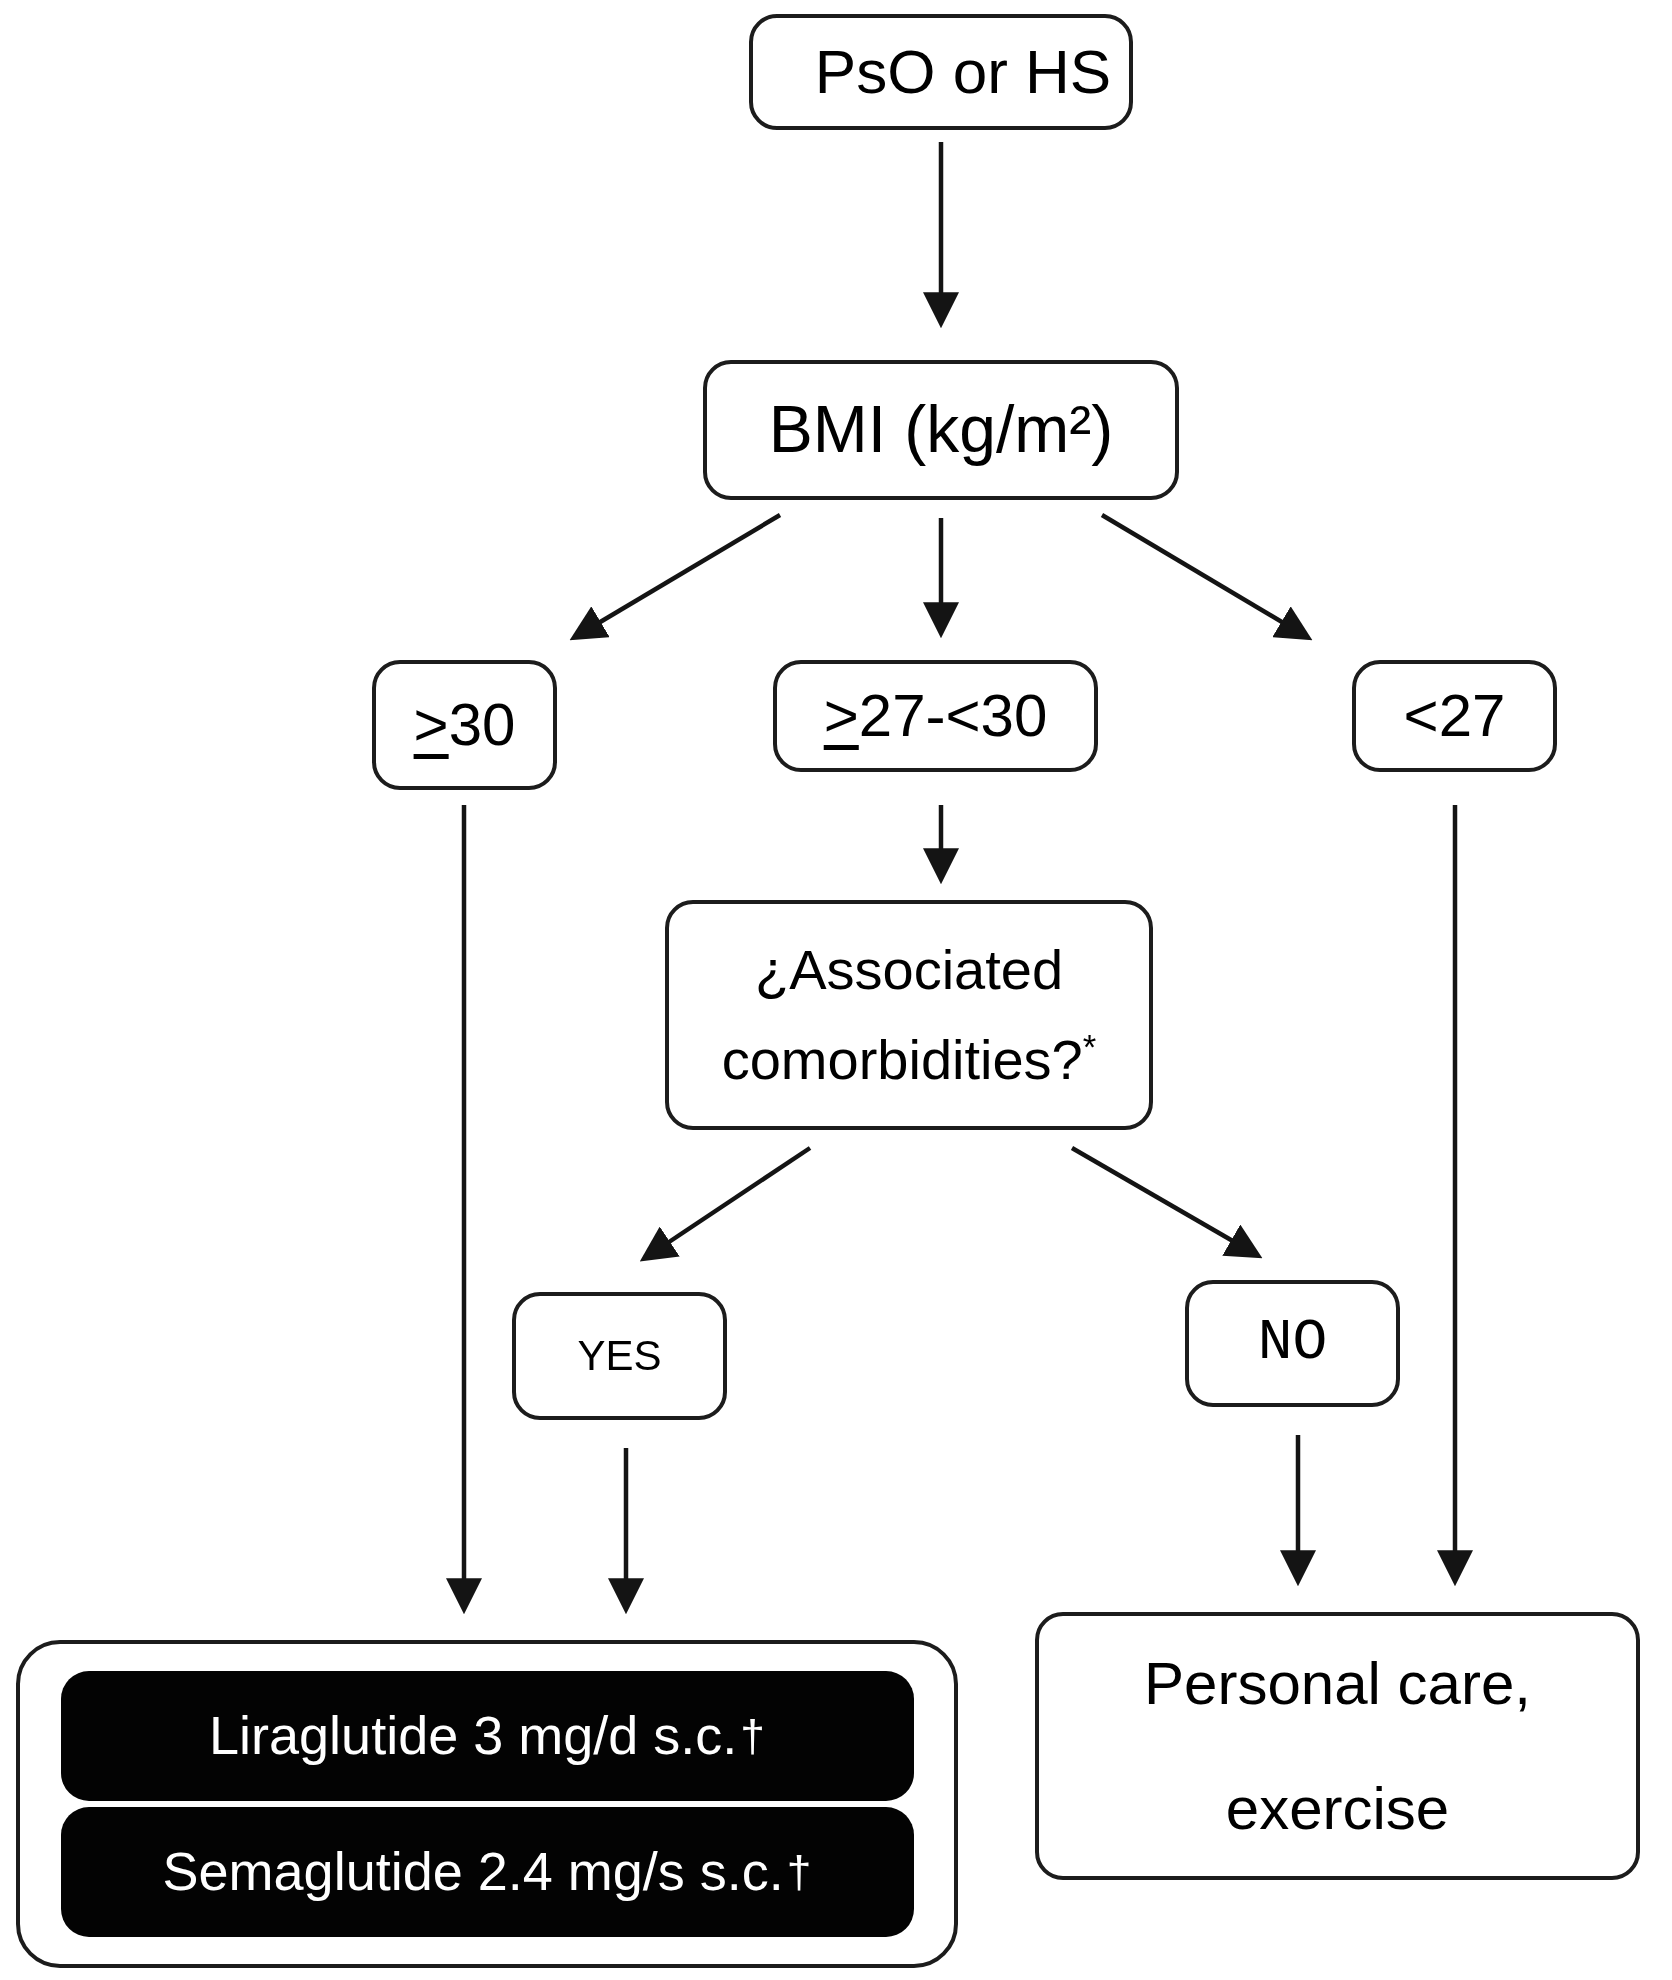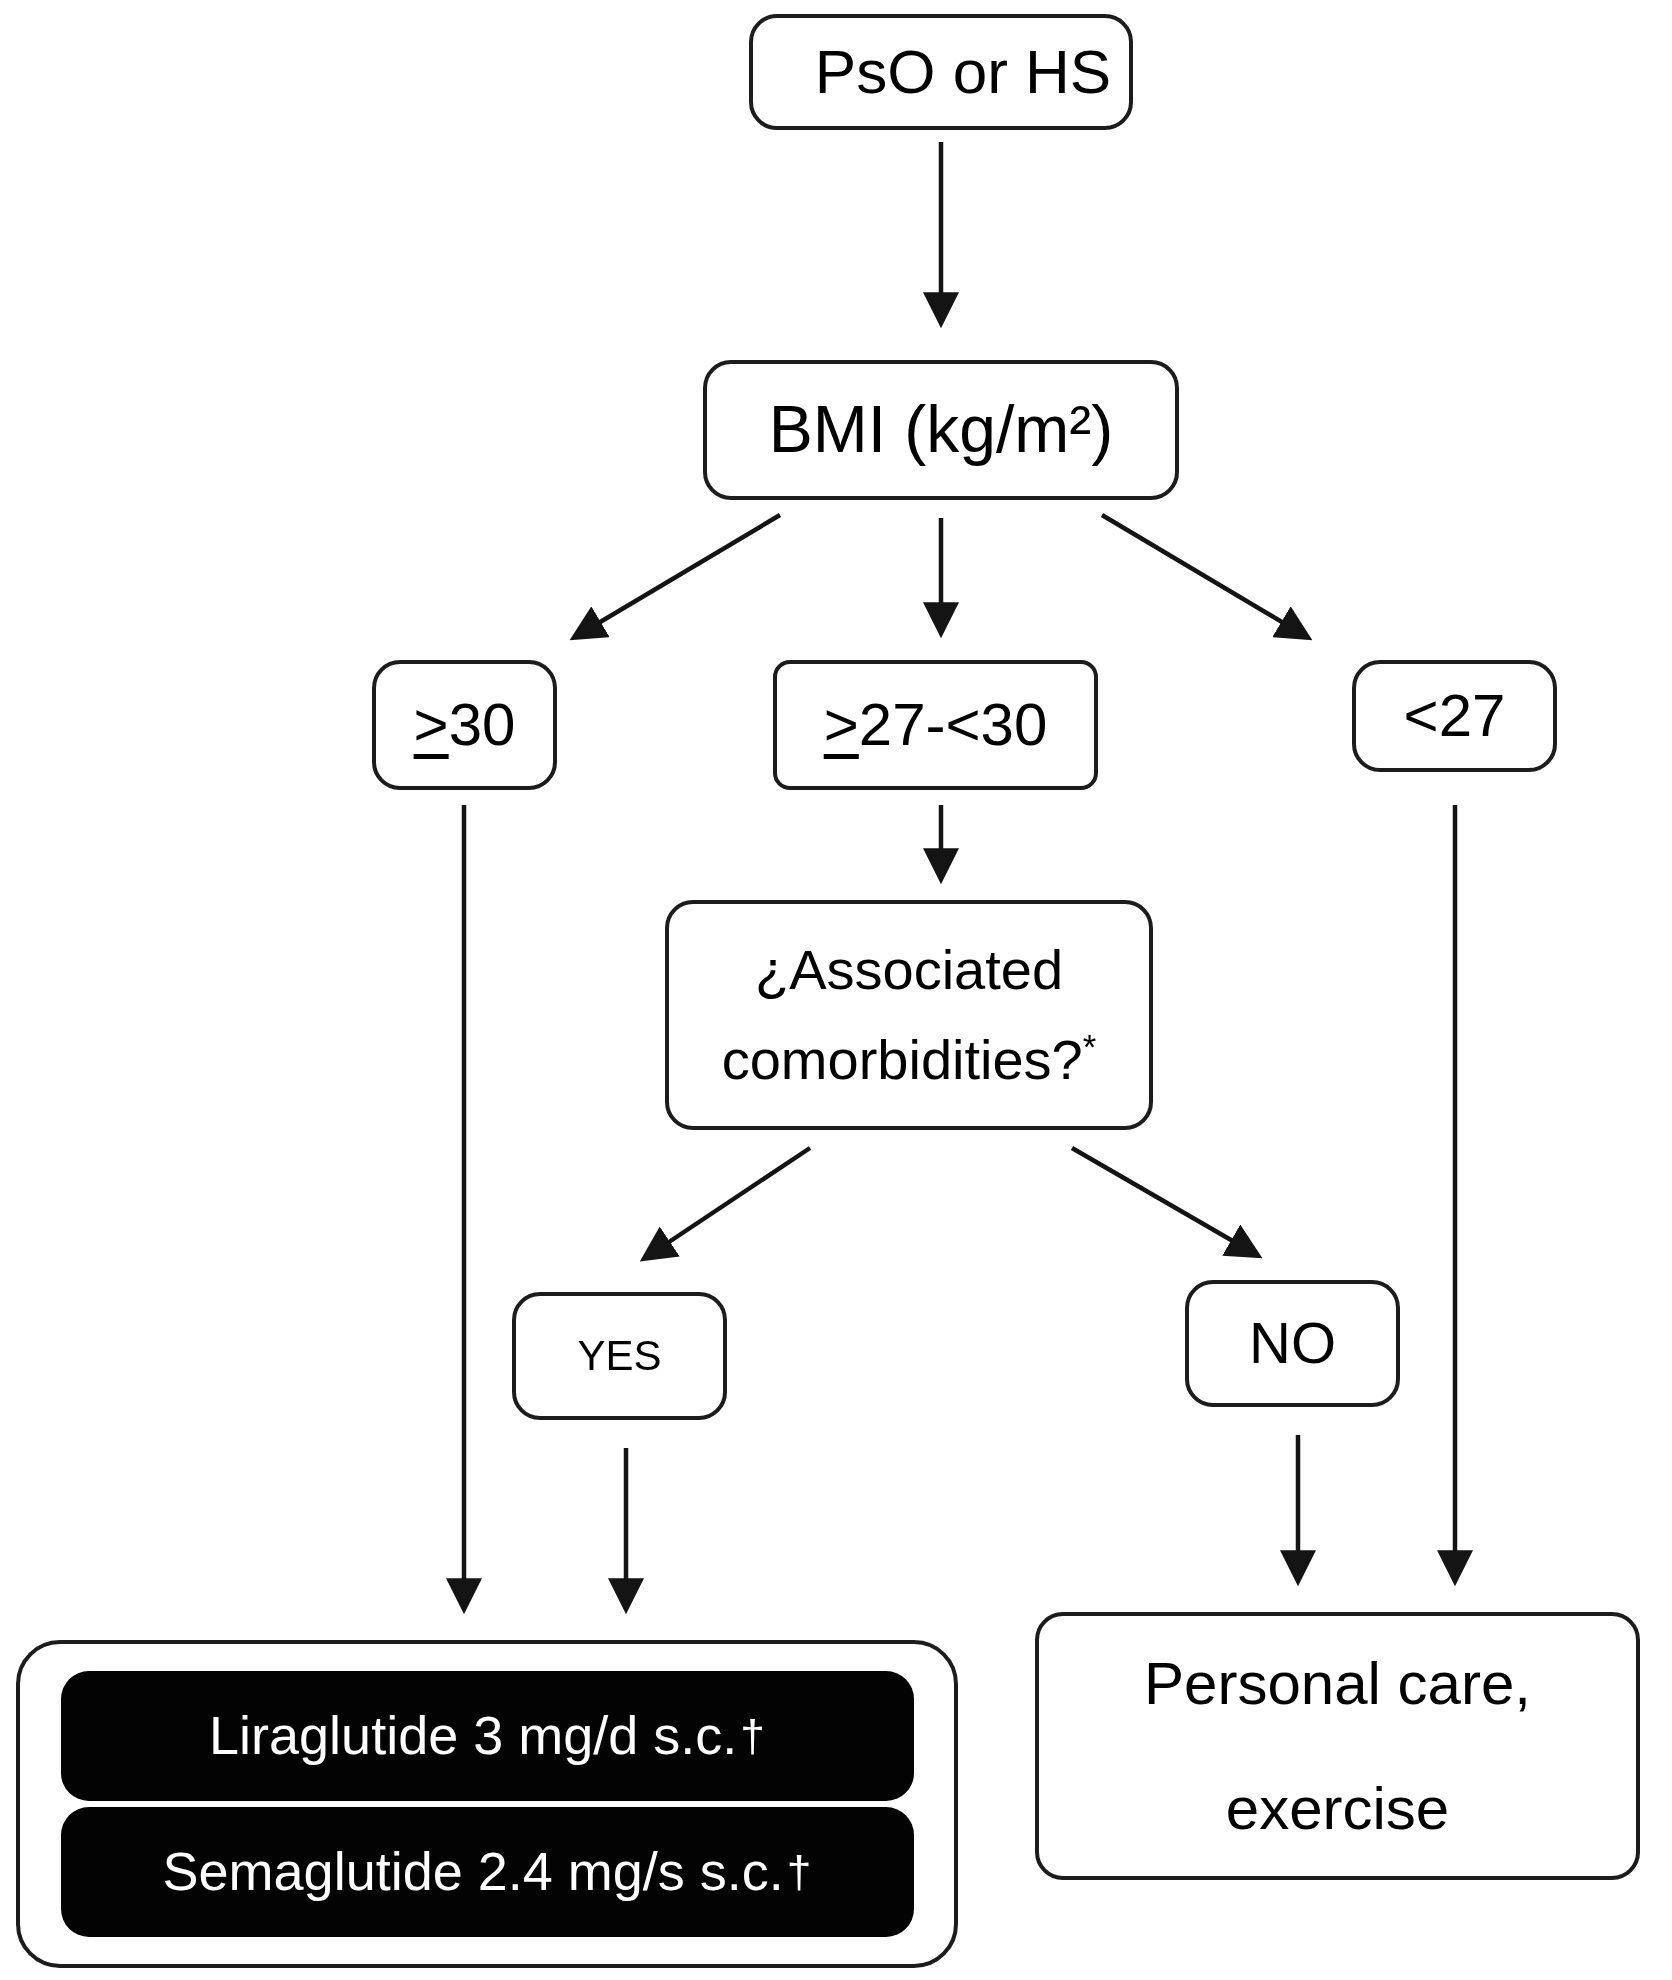--- a/index.html
+++ b/index.html
@@ -26,25 +26,25 @@
     align-items: center;
     justify-content: center;
     text-align: center;
     box-sizing: border-box;
     line-height: 1.18;
   }
   .node .row-inline { white-space: nowrap; }
   #pso-node        { left: 749px; top: 14px;  width: 384px; height: 116px; font-size: 62px; padding-left: 44px; }
   #bmi-node        { left: 703px; top: 360px; width: 476px; height: 140px; font-size: 66px; }
   #ge30-node       { left: 372px; top: 660px; width: 185px; height: 130px; font-size: 60px; }
-  #b2730-node      { left: 773px; top: 660px; width: 325px; height: 130px; font-size: 60px; border-radius: 17px; }
+  #b2730-node      { left: 773px; top: 660px; width: 325px; height: 112px; font-size: 60px; }
   #lt27-node       { left: 1352px; top: 660px; width: 205px; height: 112px; font-size: 60px; }
   #comorb-node     { left: 665px; top: 900px; width: 488px; height: 230px; font-size: 56px; line-height: 1.6; }
   #yes-node        { left: 512px; top: 1292px; width: 215px; height: 128px; font-size: 42px; }
-  #no-node         { left: 1185px; top: 1280px; width: 215px; height: 127px; font-size: 58px; }
+  #no-node         { left: 1185px; top: 1280px; width: 215px; height: 127px; font-size: 58px; font-family: Liberation Mono, monospace; }
   #personal-node   { left: 1035px; top: 1612px; width: 605px; height: 268px; font-size: 60px; line-height: 1.35; gap: 44px; }
   #treatment-group { left: 16px;  top: 1640px; width: 942px; height: 328px; border-radius: 44px; justify-content: space-between; padding: 27px 0; }
   .drug-box {
     position: relative;
     width: 853px;
     height: 130px;
     background: #030303;
     color: #ffffff;
     border-radius: 28px;
     display: flex;

